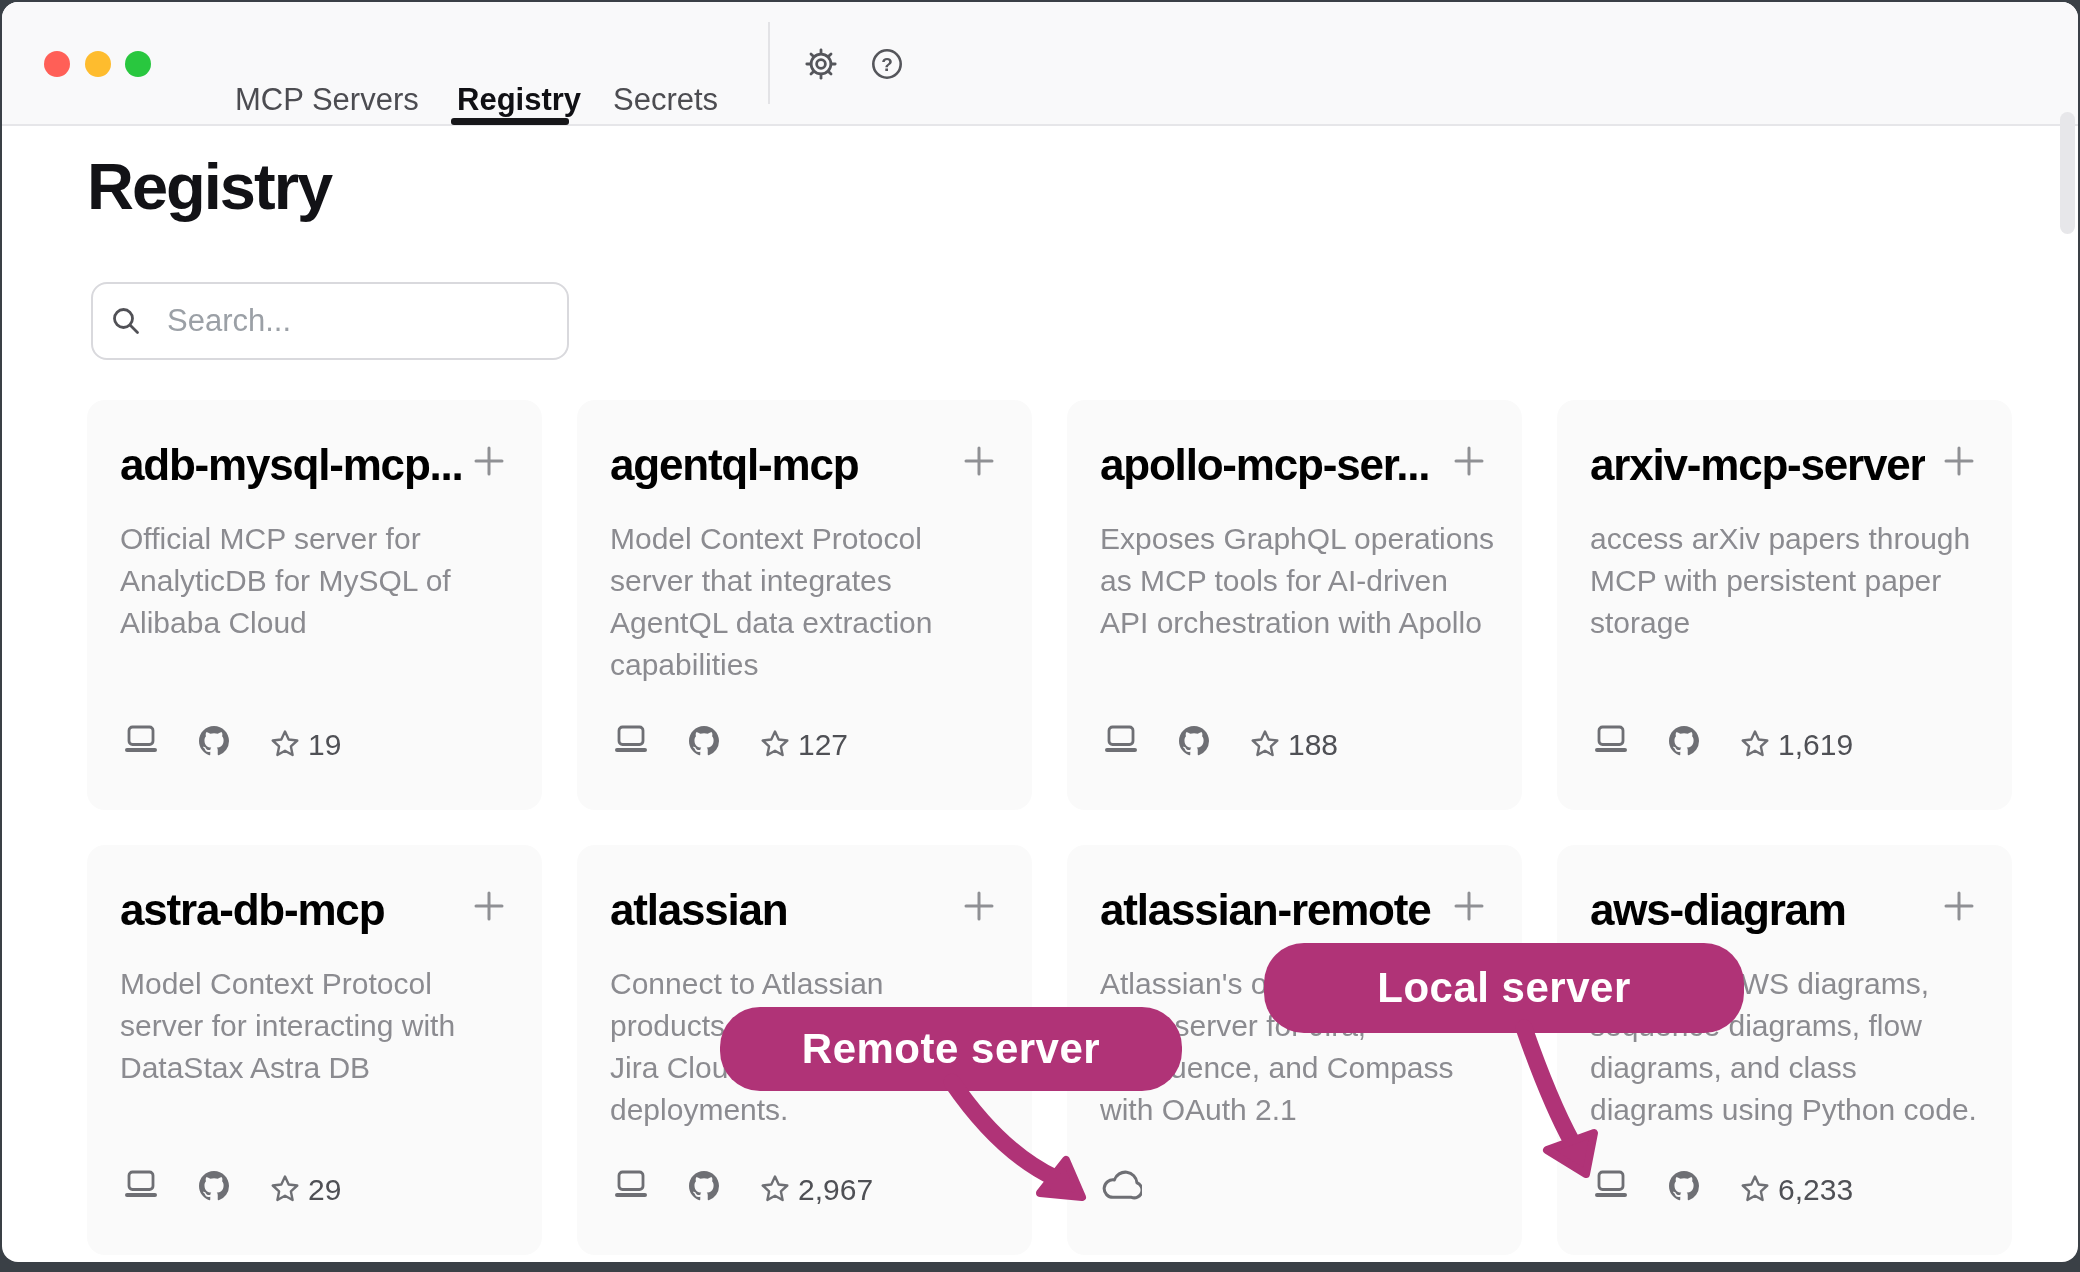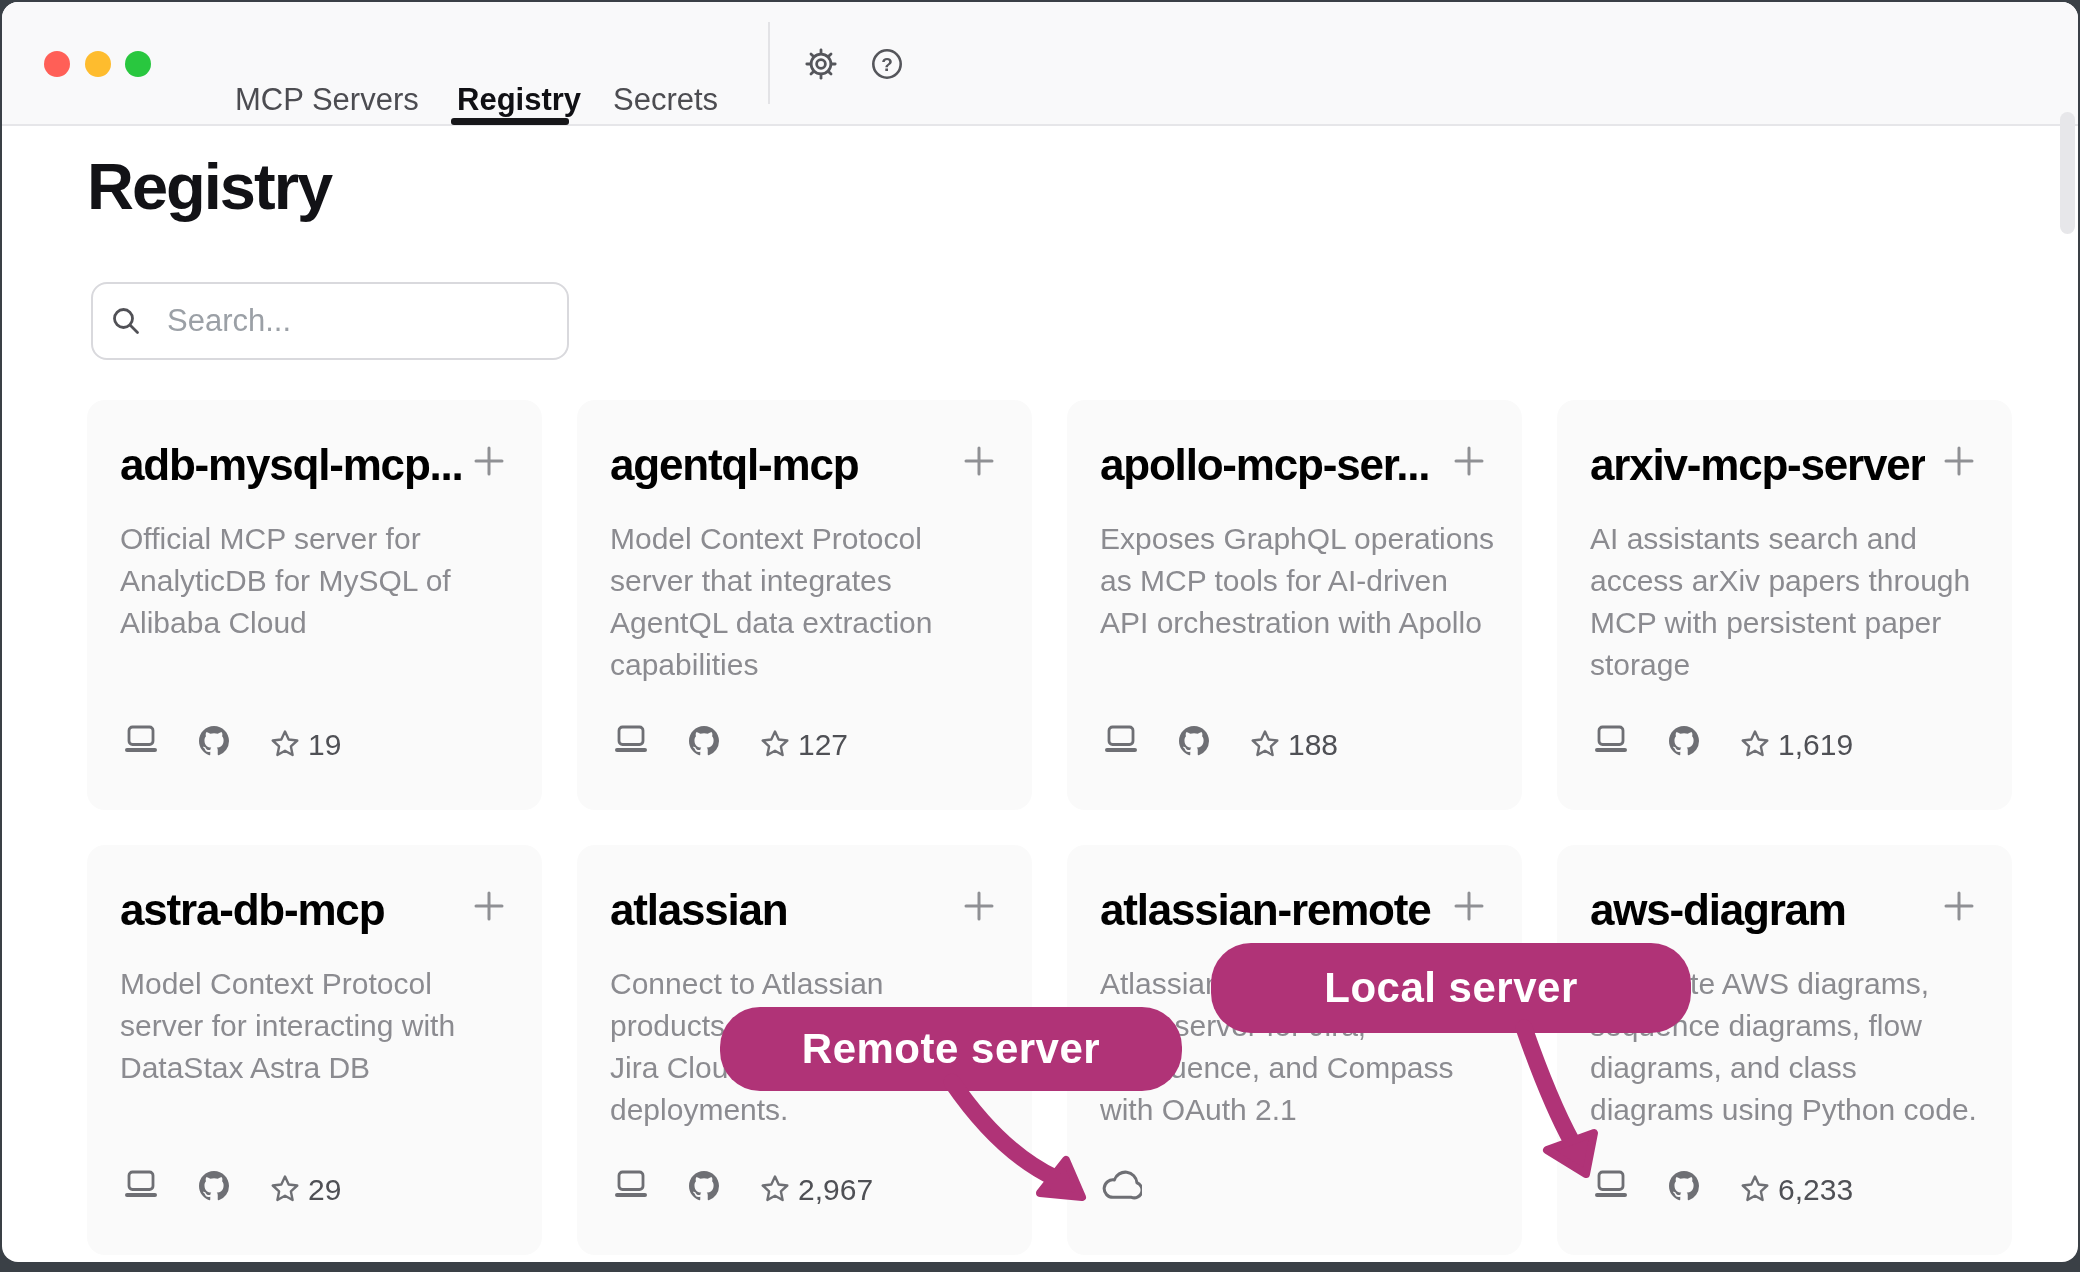--- a/index.html
+++ b/index.html
@@ -71,21 +71,21 @@
   .fi-star{left:183px;top:329px;}
   .fi-cloud{left:33px;top:322px;}
   .f-count{position:absolute;left:221px;top:328px;font-size:30px;color:#4f5055;}
   
   .callout{
     position:absolute;background:#b03377;border-radius:40px;
     color:#ffffff;font-weight:bold;font-size:42px;letter-spacing:0.5px;
     display:flex;align-items:center;justify-content:center;z-index:5;
   }
   .co-remote{left:718px;top:1005px;width:462px;height:84px;}
-  .co-local{left:1209px;top:941px;width:480px;height:90px;}
+  .co-local{left:1262px;top:941px;width:480px;height:90px;}
   .arrow-layer{position:absolute;left:0;top:0;z-index:6;pointer-events:none;}
 </style>
 </head>
 <body>
 
 <div class="window">
 
   <div class="titlebar">
     <div class="tl tl-red" style="background:#ff5f57"></div>
     <div class="tl tl-yellow" style="background:#febc2e"></div>
@@ -246,21 +246,20 @@
     <div class="card-title">arxiv-mcp-server</div>
     <div class="card-plus">
       <svg width="34" height="34" viewBox="0 0 34 34">
           <g stroke="#8f9094" stroke-width="3" stroke-linecap="round">
             <line x1="17" y1="4" x2="17" y2="30"></line>
             <line x1="4" y1="17" x2="30" y2="17"></line>
           </g>
         </svg>
     </div>
     <div class="card-desc">
-      <div class="dline">AI assistants search and</div>
       <div class="dline">access arXiv papers through</div>
       <div class="dline">MCP with persistent paper</div>
       <div class="dline">storage</div>
     </div>
     <span class="fi fi-laptop">
       <svg width="36" height="32" viewBox="0 0 36 32">
           <rect x="6" y="3" width="24" height="17.5" rx="3.5" fill="none" stroke="#6e6f74" stroke-width="2.8"></rect>
           <rect x="2" y="24" width="32" height="4" rx="2" fill="#6e6f74"></rect>
         </svg>
     </span>

